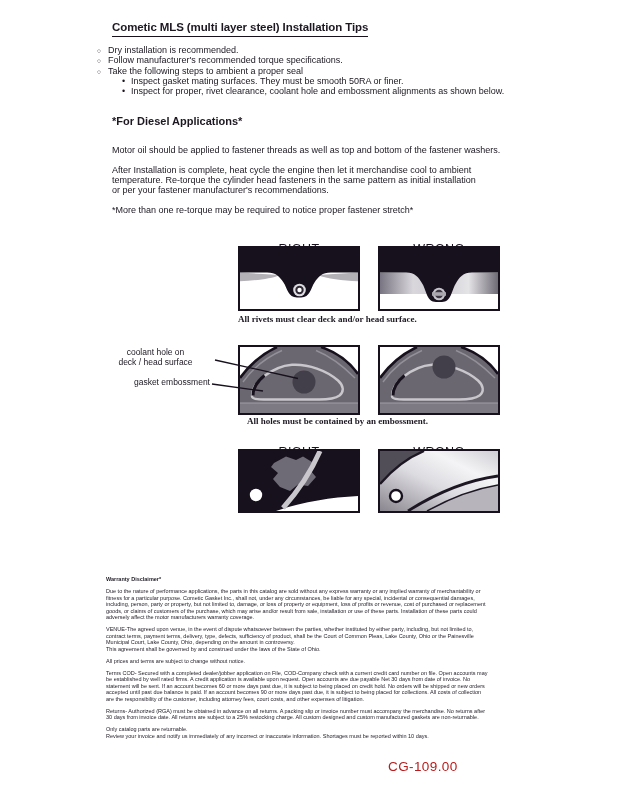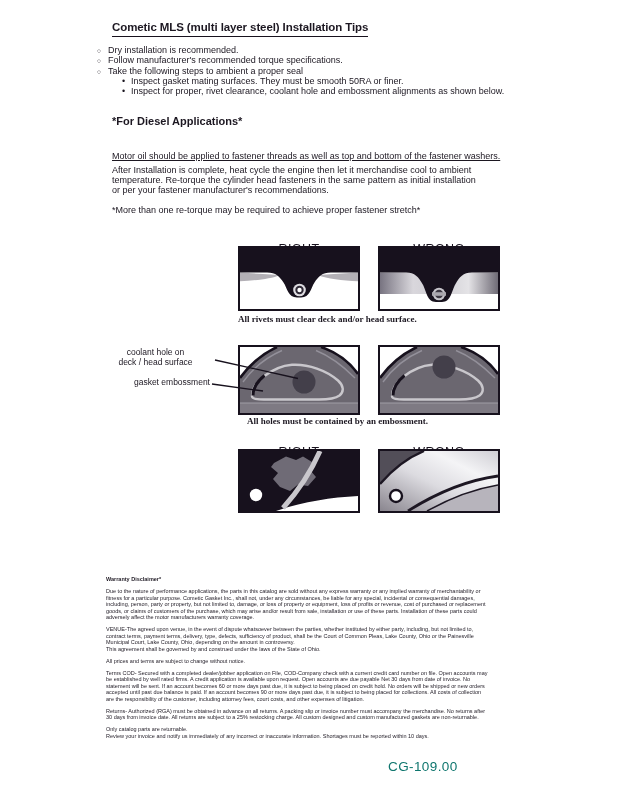--- a/index.html
+++ b/index.html
@@ -8,30 +8,30 @@
   .abs{position:absolute;}
   .page-title{left:112px;top:21px;font-size:11.5px;font-weight:bold;letter-spacing:-0.1px;
       border-bottom:1.6px solid #17111d;padding-bottom:2.5px;white-space:nowrap;}
   .tips{left:97px;top:45px;font-size:9px;line-height:10.3px;white-space:nowrap;}
   .tip{position:relative;padding-left:11px;}
   .tip::before{content:"○";position:absolute;left:0;top:1px;font-size:6.5px;}
   .subtip{position:relative;padding-left:34px;}
   .subtip::before{content:"•";position:absolute;left:25px;top:0;font-size:9px;}
   .diesel-heading{left:112px;top:115px;font-size:11px;font-weight:bold;white-space:nowrap;}
   .para{left:112px;font-size:9px;line-height:10.2px;white-space:nowrap;}
-  .p1{top:151px;text-decoration:underline;} .p2{top:165px;} .p3{top:205px;}
+  .p1{top:145px;} .p2{top:165px;} .p3{top:205px;}
   .dlabel{width:122px;text-align:center;font-size:12.5px;letter-spacing:0.4px;color:#17111d;white-space:nowrap;margin-top:13px;}
   .dbox{border:2px solid #17111d;background:#fff;line-height:0;}
   .caption{font-size:9px;font-weight:bold;line-height:10.5px;white-space:nowrap;font-family:Liberation Serif, serif;}
   .annot{font-size:8.5px;line-height:9.8px;text-align:right;white-space:nowrap;}
   .fineprint{left:106px;top:576px;width:412px;font-size:5.5px;line-height:6.5px;color:#211c26;}
   .fp-head{font-weight:bold;}
   .fp-para{margin-top:5.5px;}
   .fp-line{white-space:nowrap;}
-  .doc-code{left:388px;top:759px;font-size:13.5px;letter-spacing:0.4px;color:#0f766e;white-space:nowrap;}
+  .doc-code{left:388px;top:759px;font-size:13.5px;letter-spacing:0.4px;color:#b91c1c;white-space:nowrap;}
   svg{display:block;}
 </style>
 </head>
 <body>
 
 <div class="page">
 
   <div class="abs page-title">Cometic MLS (multi layer steel) Installation Tips</div>
 
   <div class="abs tips">
@@ -45,21 +45,21 @@
   <div class="abs diesel-heading">*For Diesel Applications*</div>
   <div class="abs para p1">
     <div>Motor oil should be applied to fastener threads as well as top and bottom of the fastener washers.</div>
   </div>
   <div class="abs para p2">
     <div>After Installation is complete, heat cycle the engine then let it merchandise cool to ambient</div>
     <div>temperature. Re-torque the cylinder head fasteners in the same pattern as initial installation</div>
     <div>or per your fastener manufacturer's recommendations.</div>
   </div>
   <div class="abs para p3">
-    <div>*More than one re-torque may be required to achieve proper fastener stretch*</div>
+    <div>*More than one re-torque may be required to notice proper fastener stretch*</div>
   </div>
 
   <div class="abs dlabel" style="left:238px;top:229px;">RIGHT</div>
   <div class="abs dlabel" style="left:378px;top:229px;">WRONG</div>
 
   <div class="abs dbox" style="left:238px;top:246px;">
     <svg width="118" height="61" viewBox="0 0 118 61">
       <rect width="118" height="61" fill="#ffffff"></rect>
       <path d="M0,24.5 L40,27 C31,31 16,32.5 0,33.2 Z" fill="#b3b0b6"></path>
       <path d="M118,24.5 L78,27 C87,31 102,32.5 118,33.2 Z" fill="#b3b0b6"></path>

